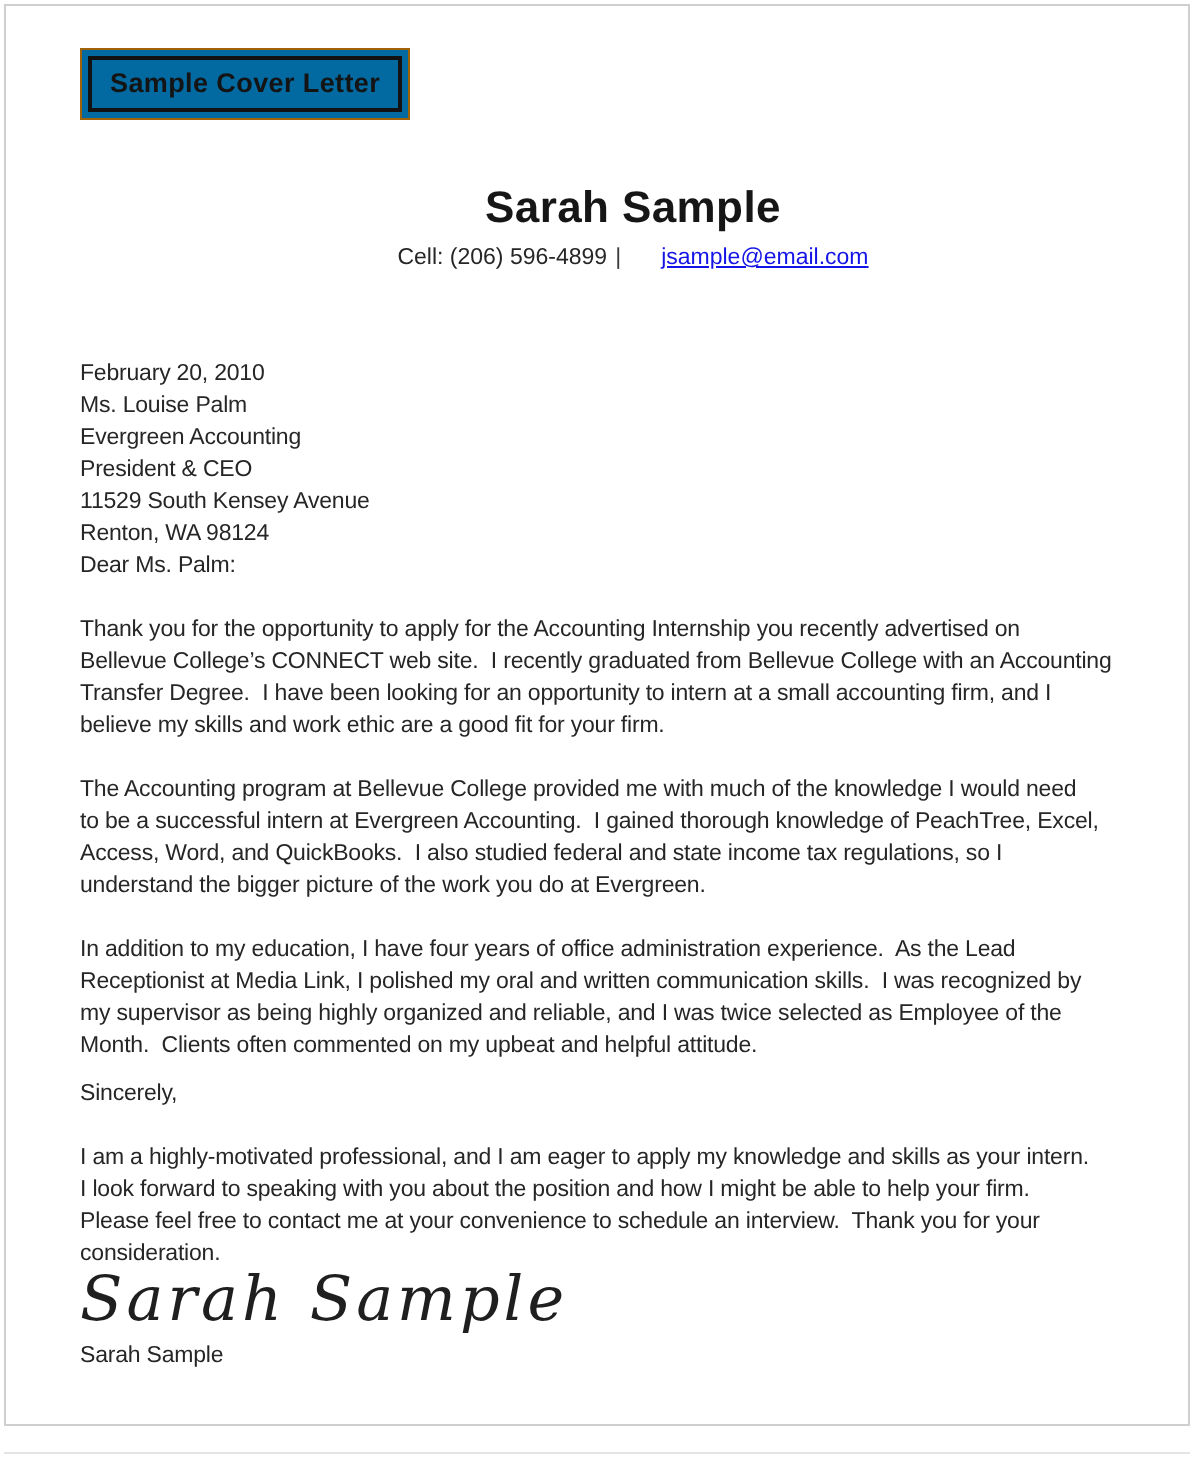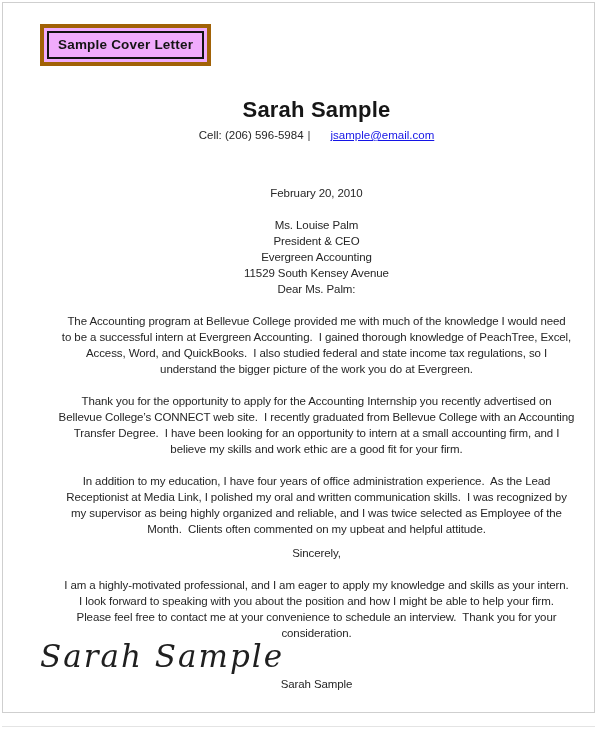--- a/index.html
+++ b/index.html
@@ -24,23 +24,23 @@
     overflow: hidden;
   }
   .content {
     margin-left: 37px;
     width: 553px;
   }
   
   .banner {
     display: inline-block;
     margin-top: 21px;
-    border: 4px solid #a16207;
+    border: 1px solid #a16207;
     padding: 3px;
-    background: #f0abfc;
+    background: #0369a1;
   }
   .banner-inner {
     border: 2px solid #121212;
     padding: 4px 9px 5px 9px;
     font-size: 13.5px;
     font-weight: bold;
     color: #141414;
     letter-spacing: 0.2px;
     white-space: nowrap;
   }
@@ -69,24 +69,23 @@
     color: #1414e6;
     text-decoration: underline;
     cursor: pointer;
     padding-left: 16px;
   }
   .body-text {
     font-size: 11.5px;
     line-height: 16px;
     color: #262626;
     letter-spacing: -0.1px;
-    text-align: center;
   }
   .date-line { margin-top: 42px; }
-  .recipient-block { margin-top: 16px; }
+  .recipient-block { }
   .recipient-block div { line-height: 16px; }
   .salutation { }
   .para {
     margin-top: 16px;
     white-space: pre;
   }
   .closing { margin-top: 8px; }
   .signature-script {
     margin-top: -2px;
     font-family: "DejaVu Serif", serif;
@@ -114,44 +113,45 @@
 <div class="page">
   <div class="content">
 
     <div class="banner">
       <div class="banner-inner">Sample Cover Letter</div>
     </div>
 
     <div class="header-block">
       <div class="sender-name">Sarah Sample</div>
       <div class="contact-line">
-        <span>Cell: (206) 596-5984</span><span class="sep">|</span><a class="email-link" href="#">jsample@email.com</a>
+        <span>Cell: (206) 596-4899</span><span class="sep">|</span><a class="email-link" href="#">jsample@email.com</a>
       </div>
     </div>
 
     <div class="body-text date-line">February 20, 2010</div>
 
     <div class="body-text recipient-block">
       <div>Ms. Louise Palm</div>
+      <div>Evergreen Accounting</div>
       <div>President &amp; CEO</div>
-      <div>Evergreen Accounting</div>
       <div>11529 South Kensey Avenue</div>
+      <div>Renton, WA 98124</div>
     </div>
 
     <div class="body-text salutation">Dear Ms. Palm:</div>
+
+    <div class="body-text para">Thank you for the opportunity to apply for the Accounting Internship you recently advertised on
+Bellevue College’s CONNECT web site.  I recently graduated from Bellevue College with an Accounting
+Transfer Degree.  I have been looking for an opportunity to intern at a small accounting firm, and I
+believe my skills and work ethic are a good fit for your firm.</div>
 
     <div class="body-text para">The Accounting program at Bellevue College provided me with much of the knowledge I would need
 to be a successful intern at Evergreen Accounting.  I gained thorough knowledge of PeachTree, Excel,
 Access, Word, and QuickBooks.  I also studied federal and state income tax regulations, so I
 understand the bigger picture of the work you do at Evergreen.</div>
-
-    <div class="body-text para">Thank you for the opportunity to apply for the Accounting Internship you recently advertised on
-Bellevue College’s CONNECT web site.  I recently graduated from Bellevue College with an Accounting
-Transfer Degree.  I have been looking for an opportunity to intern at a small accounting firm, and I
-believe my skills and work ethic are a good fit for your firm.</div>
 
     <div class="body-text para">In addition to my education, I have four years of office administration experience.  As the Lead
 Receptionist at Media Link, I polished my oral and written communication skills.  I was recognized by
 my supervisor as being highly organized and reliable, and I was twice selected as Employee of the
 Month.  Clients often commented on my upbeat and helpful attitude.</div>
 
     <div class="body-text closing">Sincerely,</div>
 
     <div class="body-text para">I am a highly-motivated professional, and I am eager to apply my knowledge and skills as your intern.
 I look forward to speaking with you about the position and how I might be able to help your firm.

